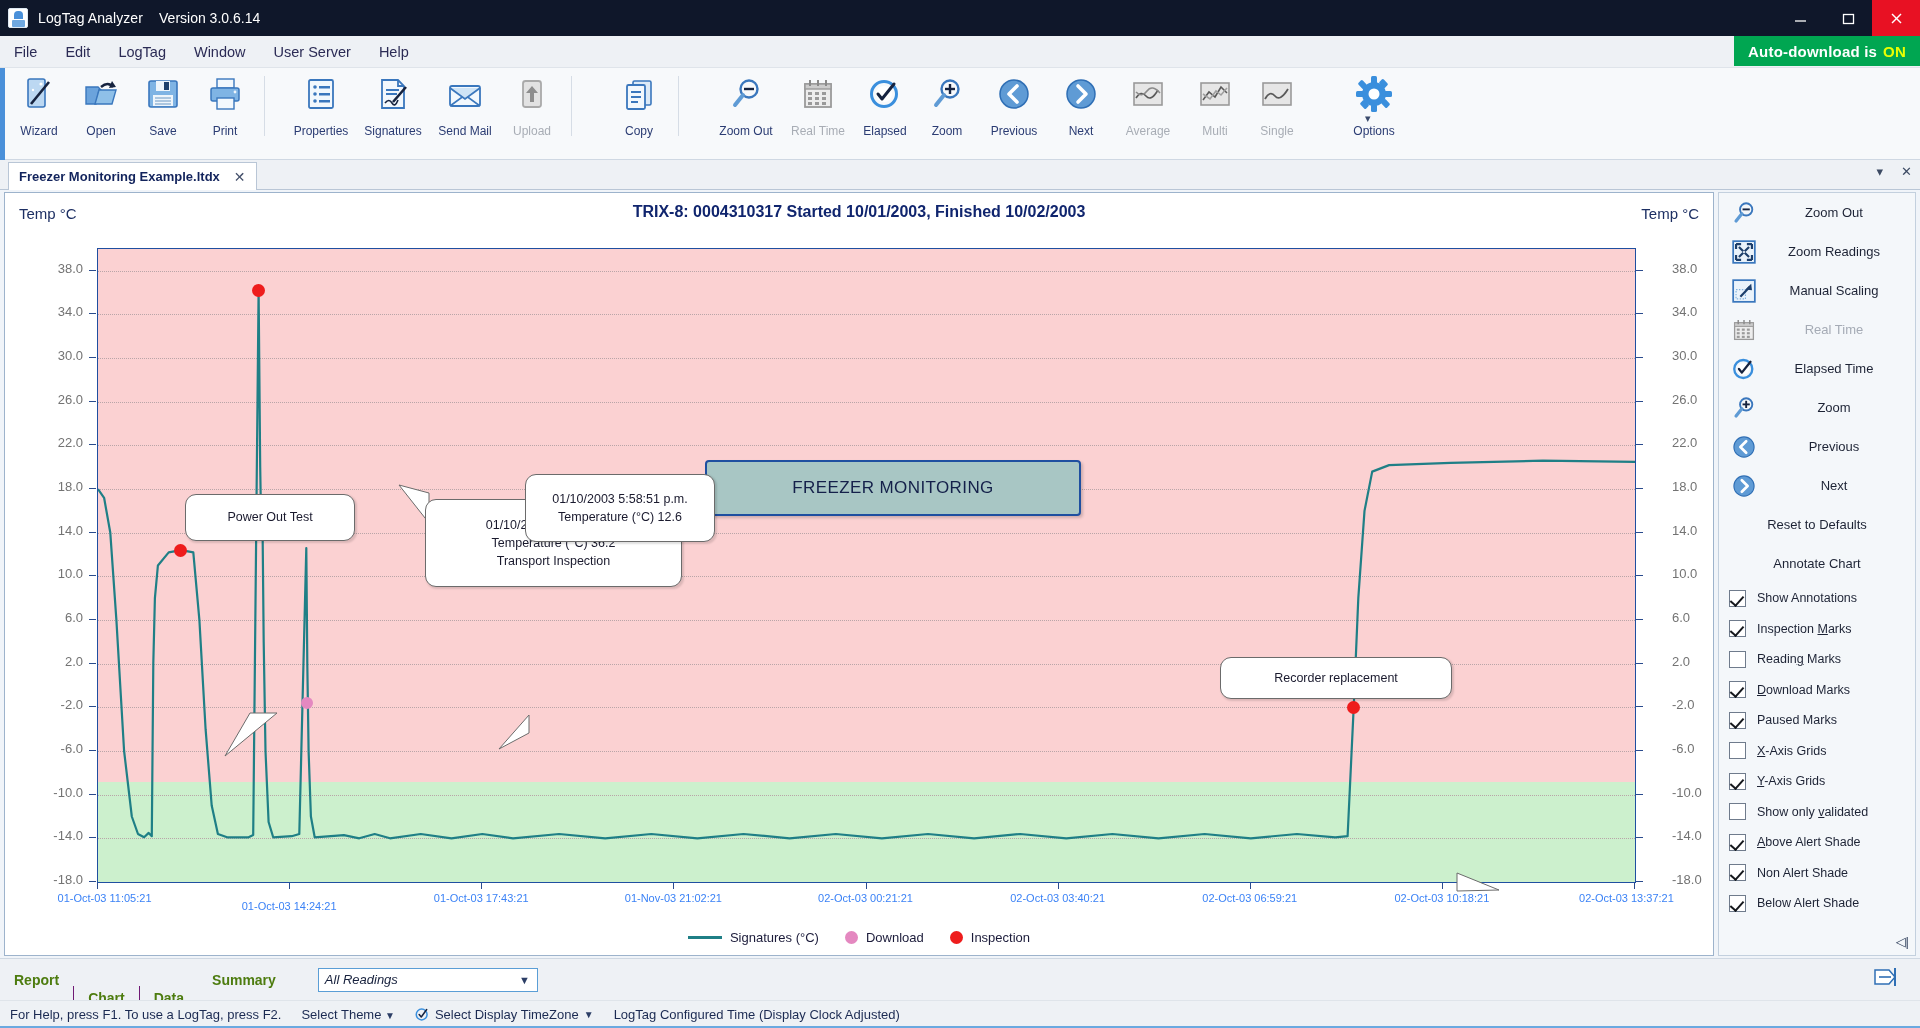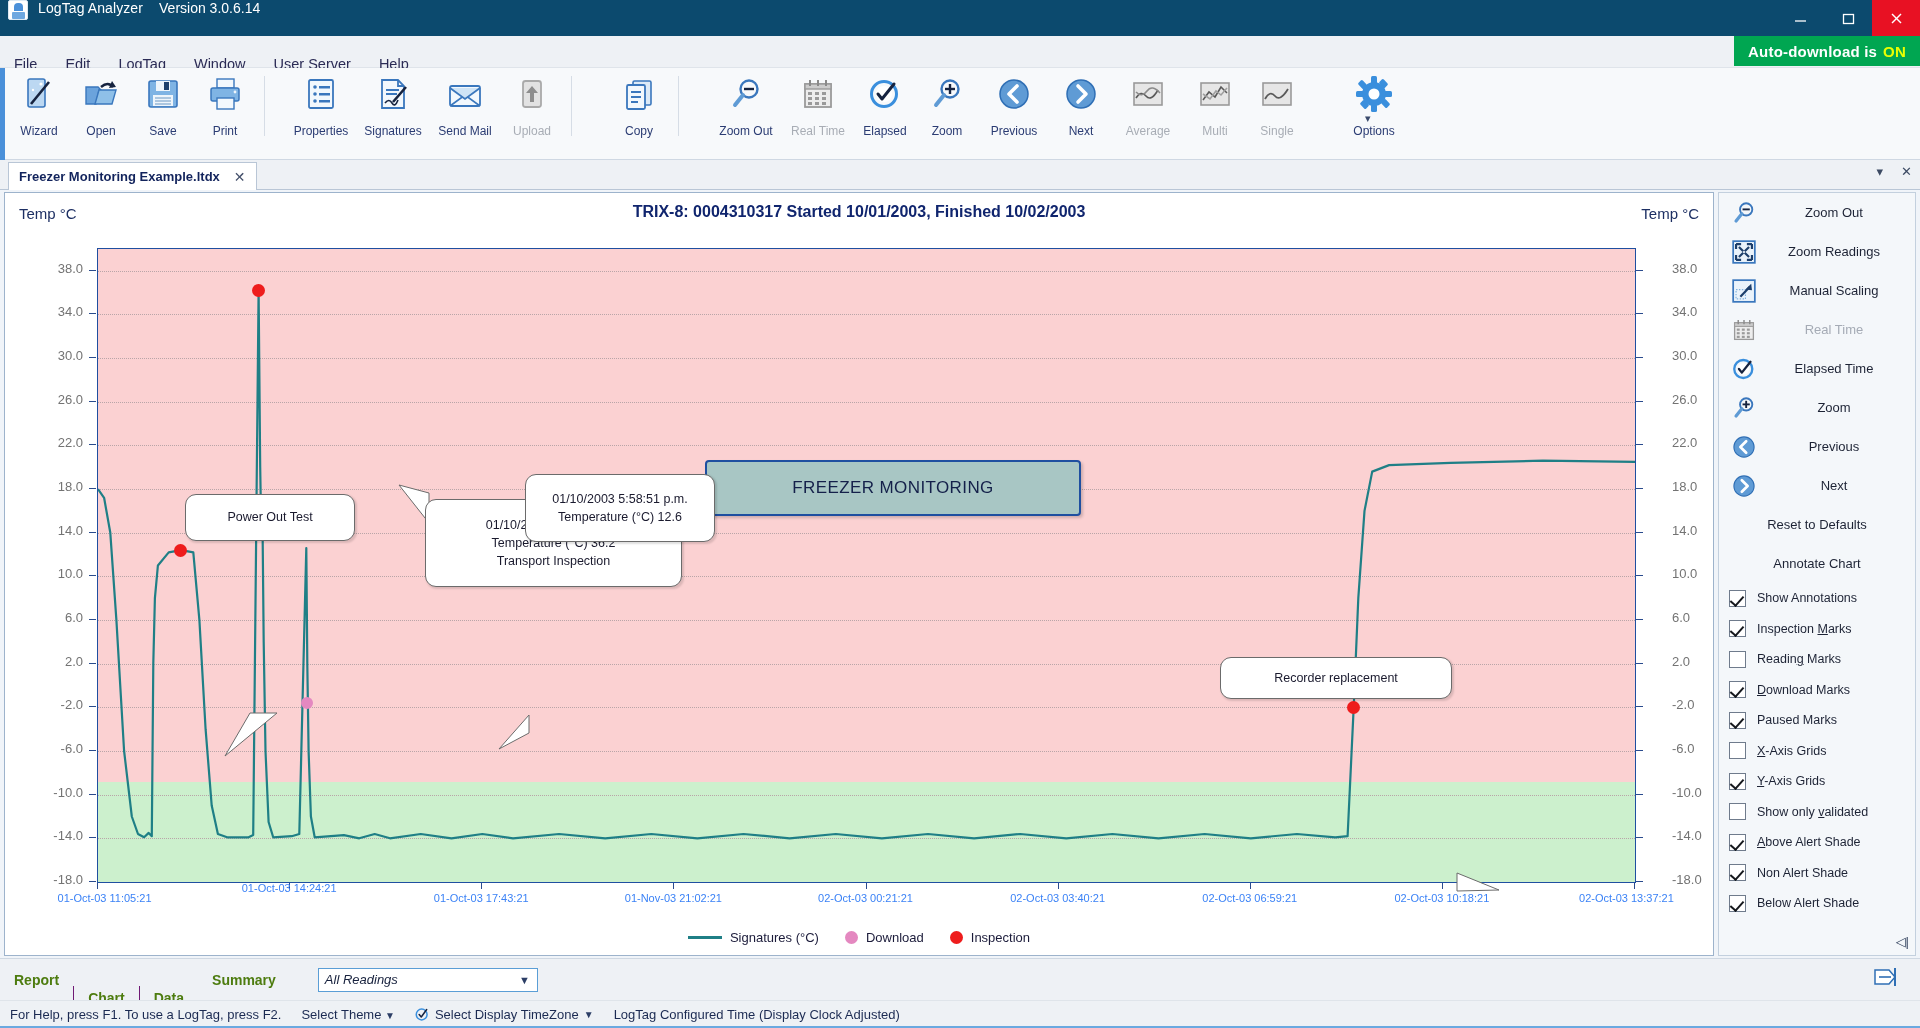--- a/index.html
+++ b/index.html
@@ -8,22 +8,22 @@
     width:1920px; height:1028px; overflow:hidden;
     font-family:"Liberation Sans", sans-serif;
     background:#ffffff;
     -webkit-font-smoothing: antialiased;
   }
   .app { position:relative; width:1920px; height:1028px; background:#f0f4f9; }
 
   
   .titlebar {
     position:absolute; left:0; top:0; width:1920px; height:36px;
-    background:#0c4a6e;
-    display:flex; align-items:flex-start;
+    background:#0f172a;
+    display:flex; align-items:center;
   }
   .tb-appicon {
     width:20px; height:20px; margin-left:8px; margin-right:10px;
     background:#ffffff; border-radius:2px; position:relative;
     border:1px solid #dde8f2;
   }
   .tb-appicon::before{
     content:""; position:absolute; left:5px; top:2px; width:9px; height:8px;
     background:#4a90d9; border-radius:4px 4px 0 0;
   }
@@ -41,21 +41,21 @@
   .tb-btn.close { background:#e81123; }
   .tb-btn svg { display:block; }
 
   
   .menubar {
     position:absolute; left:0; top:36px; width:1920px; height:32px;
     background:#eef1f5; display:flex; align-items:center;
     border-bottom:1px solid #dfe4ea;
   }
   .menu-item {
-    padding:12px 14px; height:32px; line-height:32px; font-size:14.5px; color:#2b2b55;
+    padding:0 14px; height:32px; line-height:32px; font-size:14.5px; color:#2b2b55;
   }
   .autodl {
     position:absolute; right:0; top:36px; height:30px;
     background:#00a651; color:#fff; font-size:15px; font-weight:bold;
     padding:0 14px; display:flex; align-items:center; letter-spacing:.2px;
   }
   .autodl .on { color:#eaff00; margin-left:6px; }
 
   
   .toolbar {
@@ -575,21 +575,21 @@
         <div class="ytick-r" style="top: 635.345px; left: 1643px;">-14.0</div>
         <div class="ytick-dash" style="top: 644.345px; left: 1631px;"></div>
         <div class="ytick-r" style="top: 679px; left: 1643px;">-18.0</div>
         <div class="ytick-dash" style="top: 688px; left: 1631px;"></div>
       </div>
 
     <div id="xlabels">
         <div class="xtick-mark" style="left: 92px; top: 689px;"></div>
         <div class="xtick" style="top: 699px; left: 92px; transform: translateX(-42%);">01-Oct-03 11:05:21</div>
         <div class="xtick-mark" style="left: 284.125px; top: 689px;"></div>
-        <div class="xtick" style="top: 689px; left: 284.125px; transform: translateX(-50%);">01-Oct-03 14:24:21</div>
+        <div class="xtick" style="top: 707px; left: 284.125px; transform: translateX(-50%);">01-Oct-03 14:24:21</div>
         <div class="xtick-mark" style="left: 476.25px; top: 689px;"></div>
         <div class="xtick" style="top: 699px; left: 476.25px; transform: translateX(-50%);">01-Oct-03 17:43:21</div>
         <div class="xtick-mark" style="left: 668.375px; top: 689px;"></div>
         <div class="xtick" style="top: 699px; left: 668.375px; transform: translateX(-50%);">01-Nov-03 21:02:21</div>
         <div class="xtick-mark" style="left: 860.5px; top: 689px;"></div>
         <div class="xtick" style="top: 699px; left: 860.5px; transform: translateX(-50%);">02-Oct-03 00:21:21</div>
         <div class="xtick-mark" style="left: 1052.62px; top: 689px;"></div>
         <div class="xtick" style="top: 699px; left: 1052.62px; transform: translateX(-50%);">02-Oct-03 03:40:21</div>
         <div class="xtick-mark" style="left: 1244.75px; top: 689px;"></div>
         <div class="xtick" style="top: 699px; left: 1244.75px; transform: translateX(-50%);">02-Oct-03 06:59:21</div>

